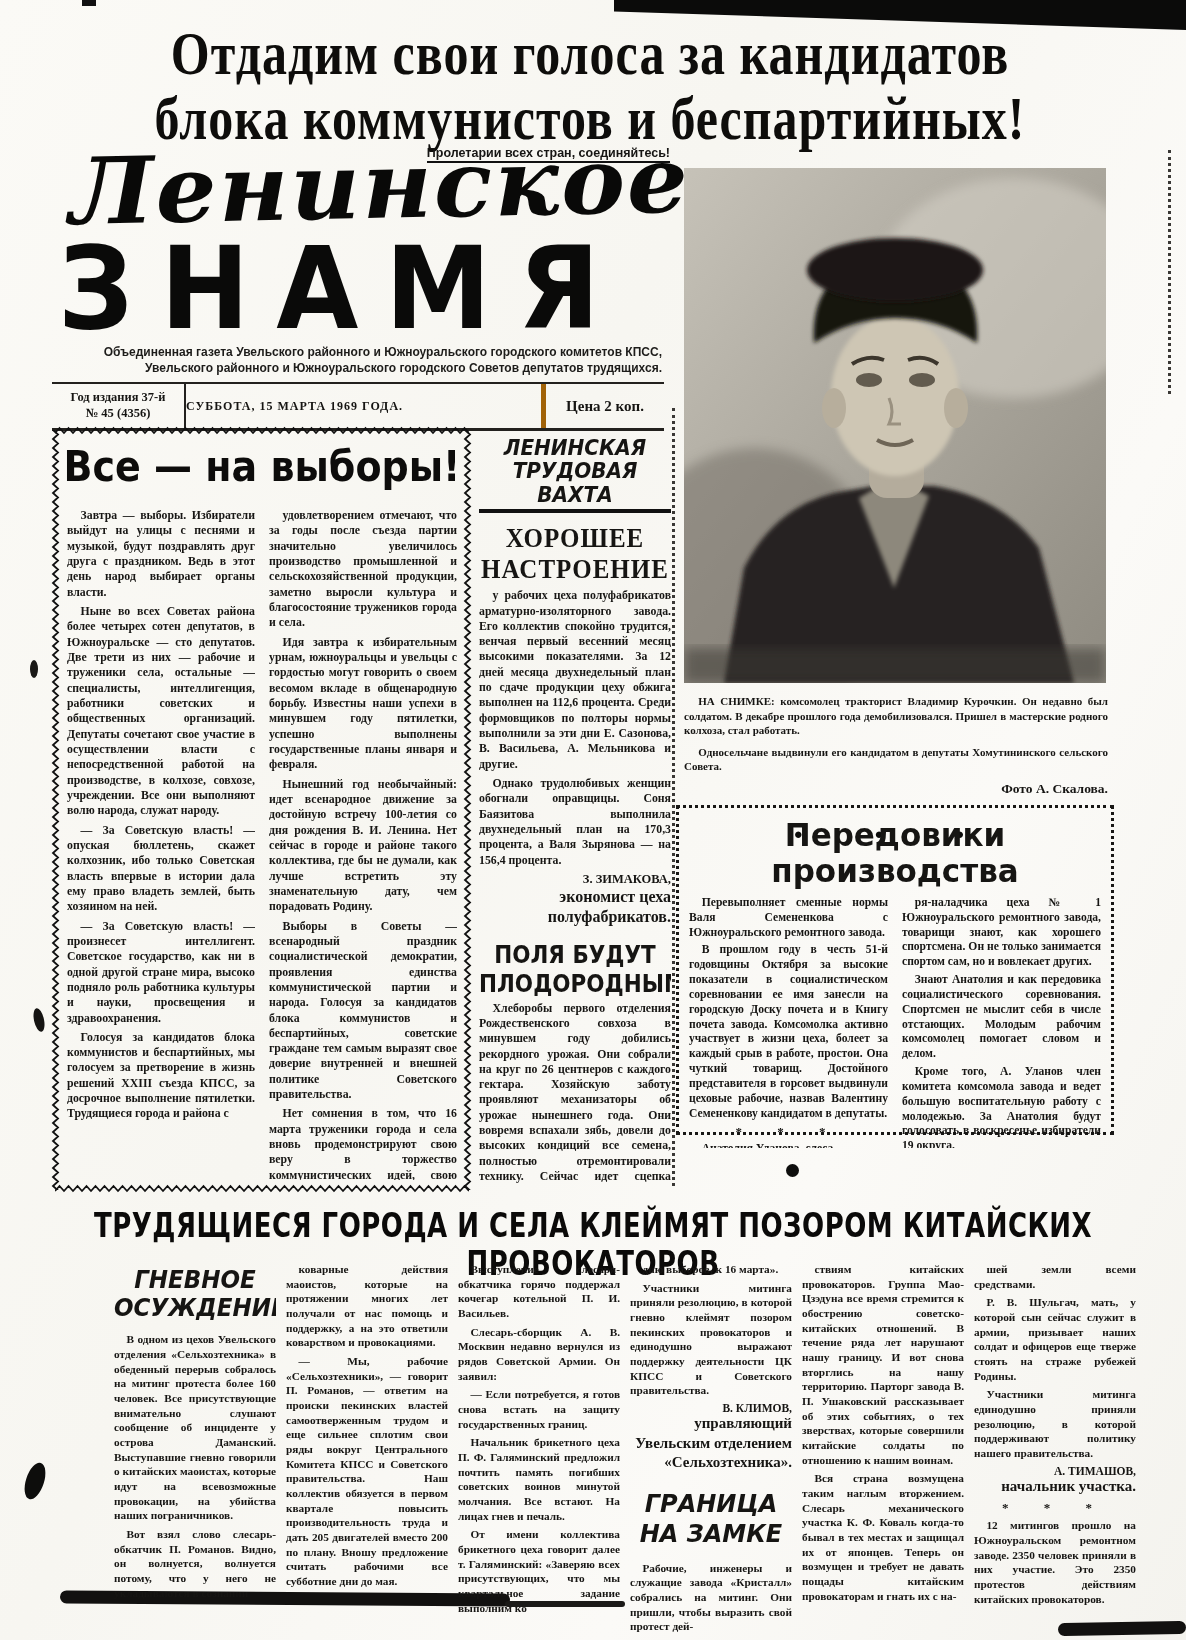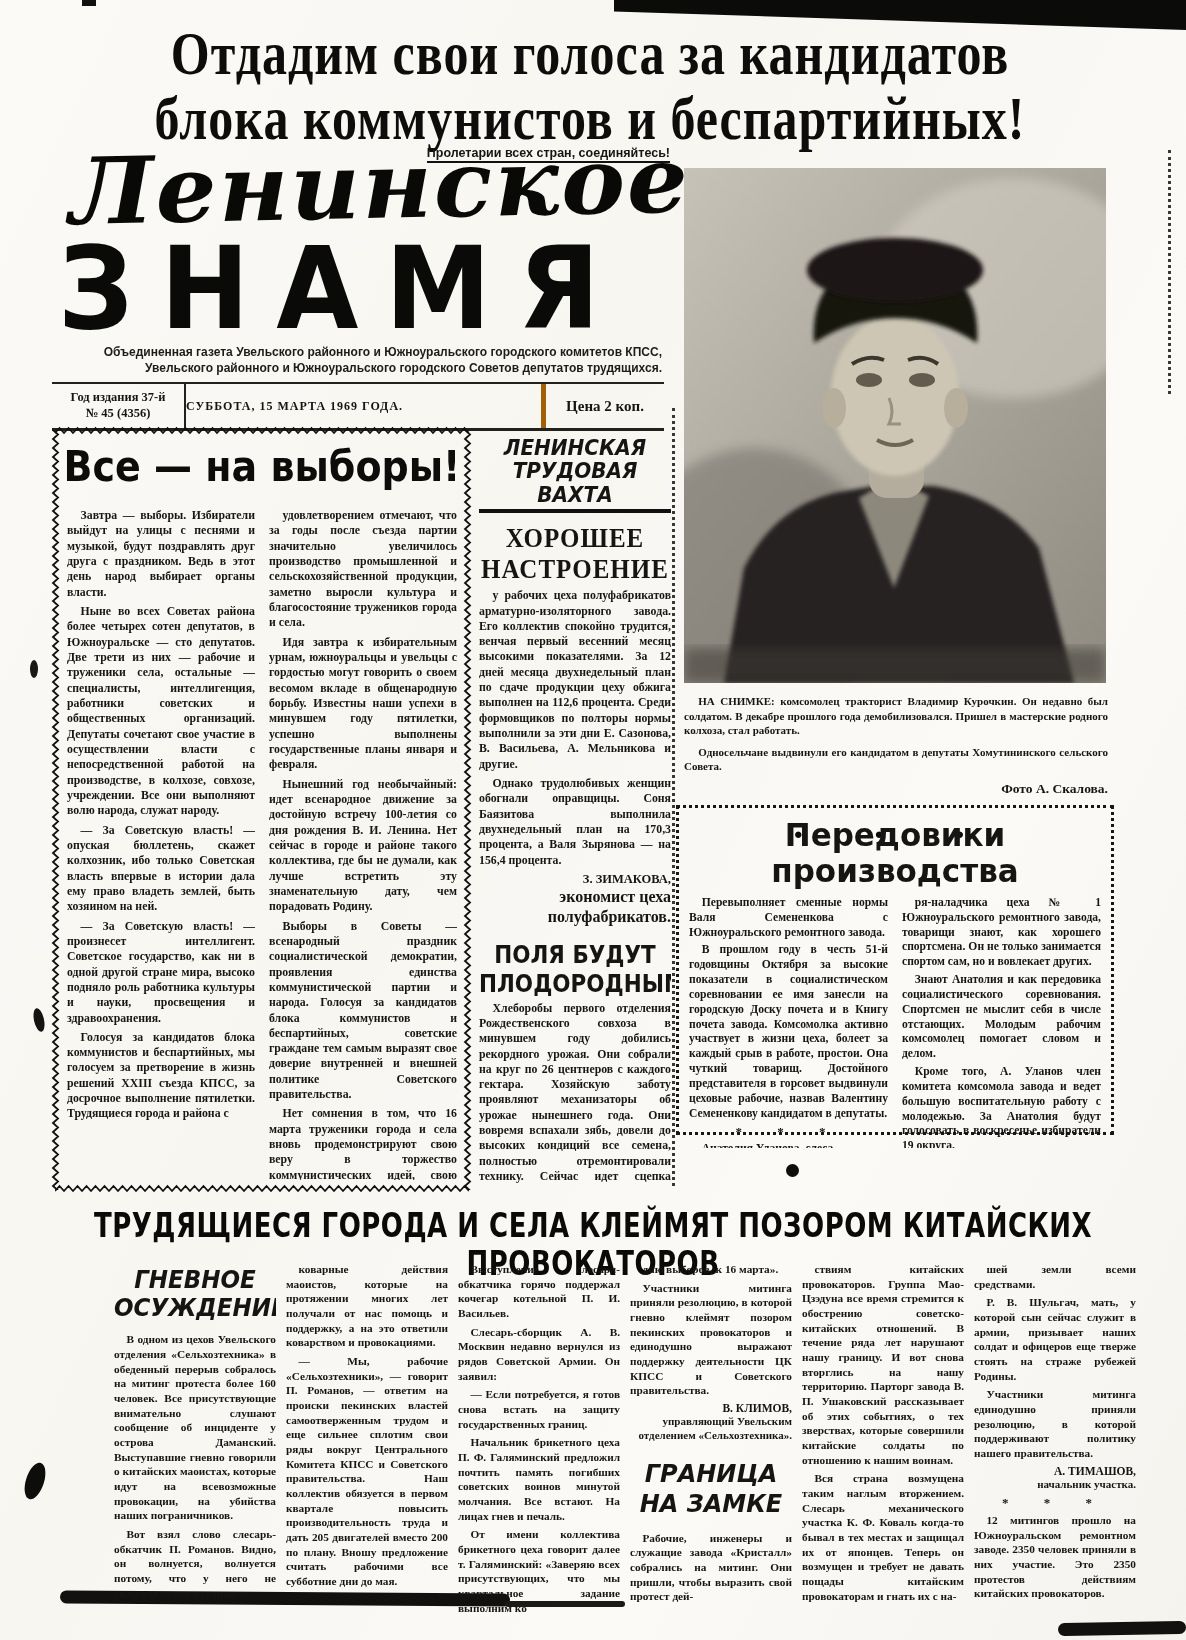--- a/index.html
+++ b/index.html
@@ -76,21 +76,21 @@
   .dot-sep{left:786px;top:1164px;width:13px;height:13px;border-radius:50%;background:#0e0e0d;}
   .bot-banner{left:60px;top:1206px;width:1066px;text-align:center;font-family:"DejaVu Sans",sans-serif;
     font-weight:700;font-size:26px;letter-spacing:0.5px;transform:scaleY(1.28);transform-origin:top center;color:#0b0a09;}
   .bcol{top:1262px;width:162px;height:372px;overflow:hidden;margin-left:39px;}
   .bcol p{margin:0 0 4px 0;text-indent:1.1em;text-align:justify;font-weight:700;font-size:11.3px;line-height:1.3;}
   .b-title{font-family:"DejaVu Sans",sans-serif;font-style:italic;font-weight:700;font-size:23px;
     line-height:1.18;text-align:center;transform:scaleY(1.05);transform-origin:top center;margin:4px 0 12px 0;}
   .b-title2{font-family:"DejaVu Sans",sans-serif;font-style:italic;font-weight:700;font-size:24px;
     line-height:1.25;text-align:center;margin:16px 0 12px 0;}
   .bsig{font-weight:700;font-size:11.5px;text-align:right;}
-  .bsig-role{font-weight:700;font-size:11px;text-align:right;line-height:1.3;margin-bottom:4px;}
+  .bsig-role{font-weight:700;font-size:15px;text-align:right;line-height:1.3;margin-bottom:4px;}
   
   .wedge{left:614px;top:0;width:572px;height:30px;background:#0b0b0a;
     clip-path:polygon(0 0,100% 0,100% 100%,0 38%);}
   .nick{left:82px;top:0;width:14px;height:6px;background:#111;}
   .blob1{left:26px;top:1462px;width:18px;height:38px;background:#0d0d0c;border-radius:50%;transform:rotate(18deg);}
   .blob2{left:34px;top:1008px;width:10px;height:24px;background:#151412;border-radius:50%;transform:rotate(-12deg);}
   .blob3{left:30px;top:660px;width:8px;height:18px;background:#1a1917;border-radius:50%;}
   .streak1{left:60px;top:1592px;width:450px;height:13px;background:#121110;border-radius:7px;transform:rotate(0.4deg);}
   .streak1b{left:505px;top:1601px;width:120px;height:6px;background:#1b1a18;border-radius:4px;}
   .streak2{left:1058px;top:1622px;width:128px;height:13px;background:#121110;border-radius:7px;transform:rotate(-1deg);}

